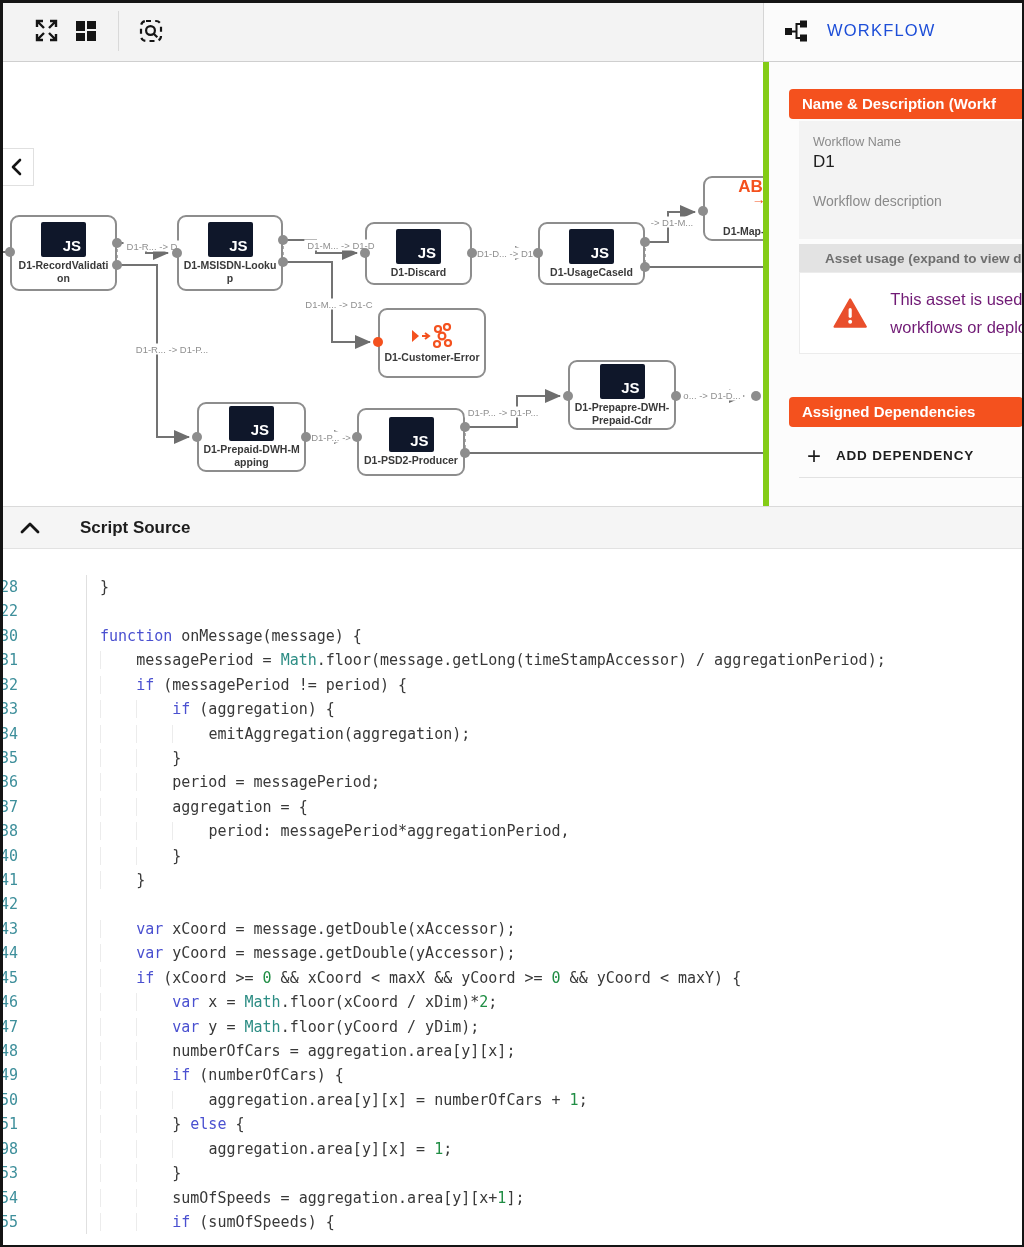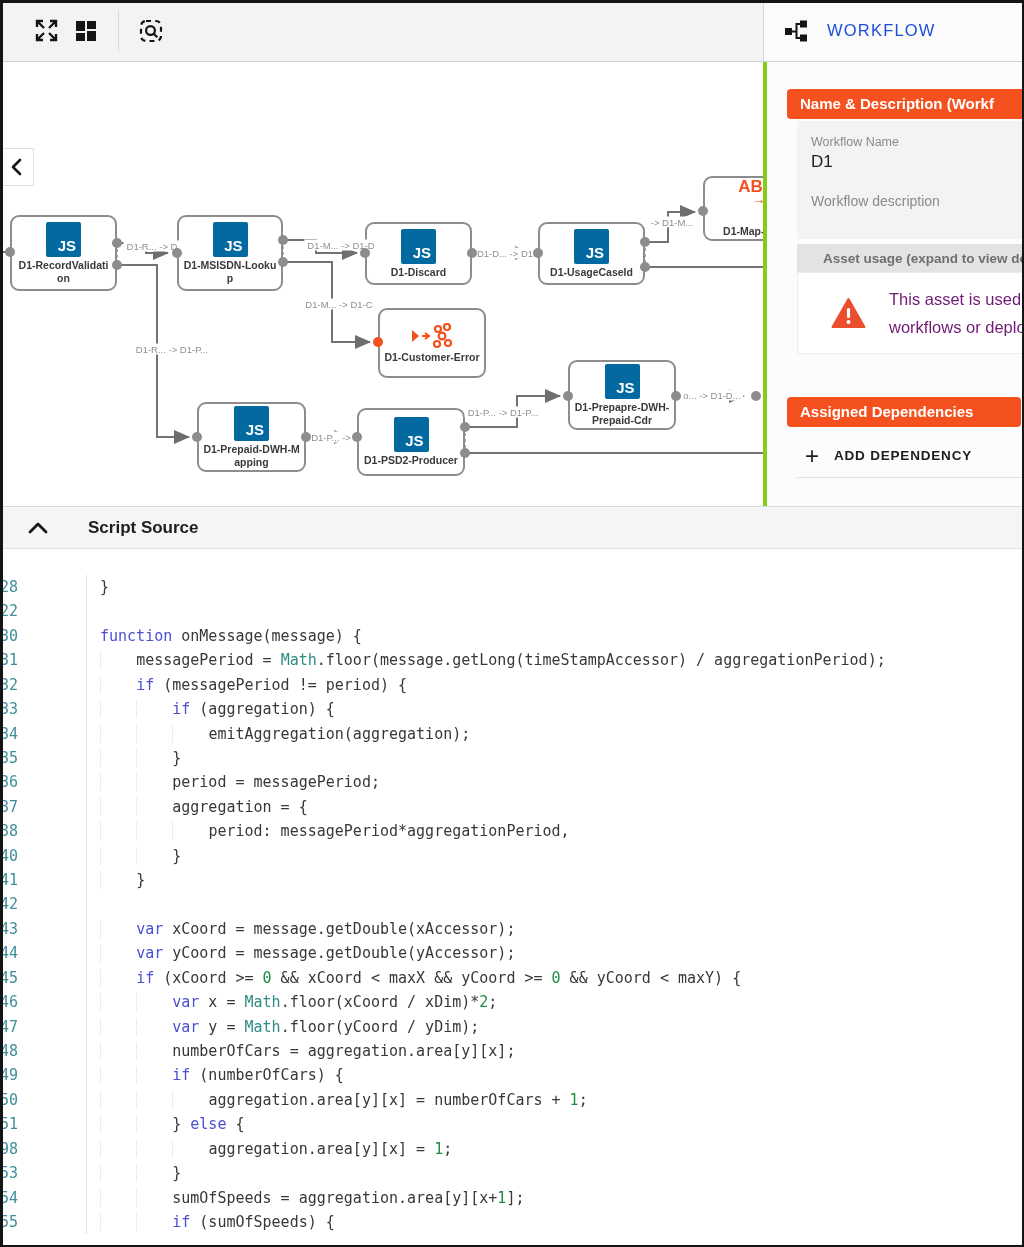--- a/index.html
+++ b/index.html
@@ -16,30 +16,30 @@
           align-items:center;justify-content:center;padding:0;cursor:pointer;}
   .tb-divider{width:1px;height:40px;background:#d9d9d9;margin:0 12px;}
   .tb-right{width:261px;background:#fbfbfb;border-left:1px solid #d5d5d5;display:flex;
           align-items:center;padding-left:20px;box-sizing:border-box;gap:18px;}
   .panel-title{font-size:16.5px;letter-spacing:1.2px;color:#1d4ed8;font-weight:500;}
 
   
   .main{position:absolute;left:0;top:62px;width:1024px;height:444px;display:flex;}
   .canvas{position:relative;width:763px;height:444px;background:#fff;overflow:hidden;}
   .panel{position:relative;width:261px;height:444px;background:#fcfcfc;
-         border-left:4px solid #84cc16;box-sizing:border-box;overflow:hidden;}
+         border-left:6px solid #84cc16;box-sizing:border-box;overflow:hidden;}
 
   
   #edges{position:absolute;left:0;top:0;z-index:1;}
   .node{position:absolute;z-index:2;background:#fff;border:2px solid #8d8d8d;border-radius:9px;
         box-sizing:border-box;display:flex;flex-direction:column;align-items:center;
         justify-content:center;gap:2px;}
   .nlabel{font-size:10.5px;font-weight:bold;color:#3a3a3a;text-align:center;line-height:12.5px;
         padding:0 4px;word-break:break-all;}
-  .js-badge{width:35px;height:35px;background:#0369a1;border-radius:2px;color:#fff;
+  .js-badge{width:45px;height:35px;background:#0f172a;border-radius:2px;color:#fff;
         font-weight:bold;font-size:15px;display:flex;align-items:flex-end;justify-content:flex-end;
         padding:0 5px 3px 0;box-sizing:border-box;}
   .ab-badge{color:#F4511E;font-weight:800;font-size:17px;line-height:15px;text-align:center;}
   .ab-arr{display:block;font-style:normal;font-size:14px;line-height:11px;text-align:right;margin-right:-3px;}
   .port{position:absolute;width:10px;height:10px;border-radius:50%;background:#8d8d8d;
         transform:translate(-50%,-50%);z-index:5;}
   .port.accent{background:#F4511E;}
   .edge-label{position:absolute;transform:translate(-50%,-50%);font-size:9.5px;color:#8f8f8f;
         background:#fff;padding:0 3px;white-space:nowrap;z-index:4;}
   .back-btn{position:absolute;left:0;top:86px;width:34px;height:38px;background:#fff;
@@ -66,21 +66,21 @@
   .warn-text{font-size:16.5px;color:#701a75;line-height:28px;white-space:nowrap;}
   .add-dep{position:absolute;left:30px;top:372px;right:-4px;height:44px;background:transparent;
         border:none;border-bottom:1px solid #e2e2e2;display:flex;align-items:center;gap:15px;
         padding:0 0 0 8px;cursor:pointer;}
   .plus-glyph{font-size:24px;font-weight:400;color:#1d1d1d;line-height:20px;}
   .add-dep-label{font-size:13.5px;font-weight:bold;color:#1d1d1d;letter-spacing:0.8px;}
 
   
   .script-bar{position:absolute;left:0;top:506px;width:1024px;height:43px;background:#f5f5f5;
         border-top:1px solid #dadada;border-bottom:1px solid #e2e2e2;box-sizing:border-box;
-        display:flex;align-items:center;padding-left:28px;gap:40px;cursor:pointer;}
+        display:flex;align-items:center;padding-left:20px;gap:40px;cursor:pointer;}
   .script-title{font-size:17px;font-weight:600;color:#1d1d1d;}
   .code{position:absolute;left:0;top:549px;width:1024px;height:698px;background:#fff;
         overflow:hidden;font-family:"DejaVu Sans Mono","Liberation Mono",monospace;
         font-size:15px;line-height:24.42px;padding-top:26px;box-sizing:border-box;}
   .crow{display:flex;white-space:pre;}
   .ln{flex:0 0 87px;padding-right:20px;box-sizing:border-box;text-align:left;color:#3e8f9b;
         border-right:1px solid #e0e0e0;}
   .ctext{padding-left:13px;color:#383838;}
   .ind{background:repeating-linear-gradient(90deg,#ececec 0 1px,transparent 1px 4ch);}
   .tok-k{color:#4a50d0;}

